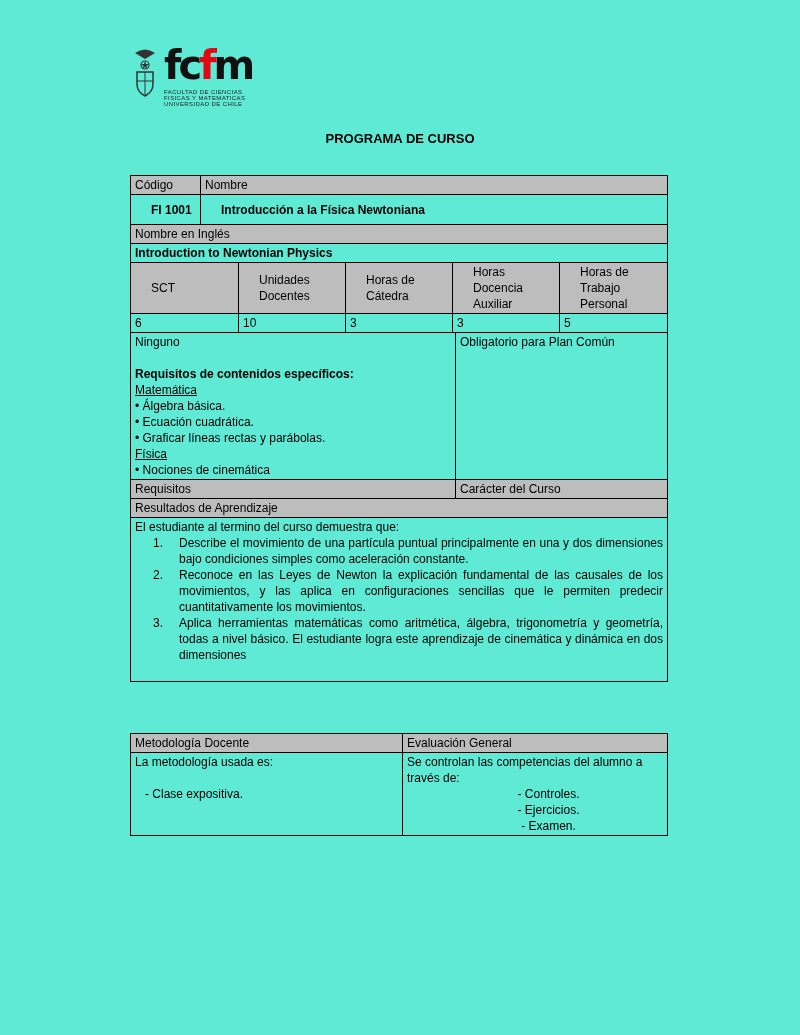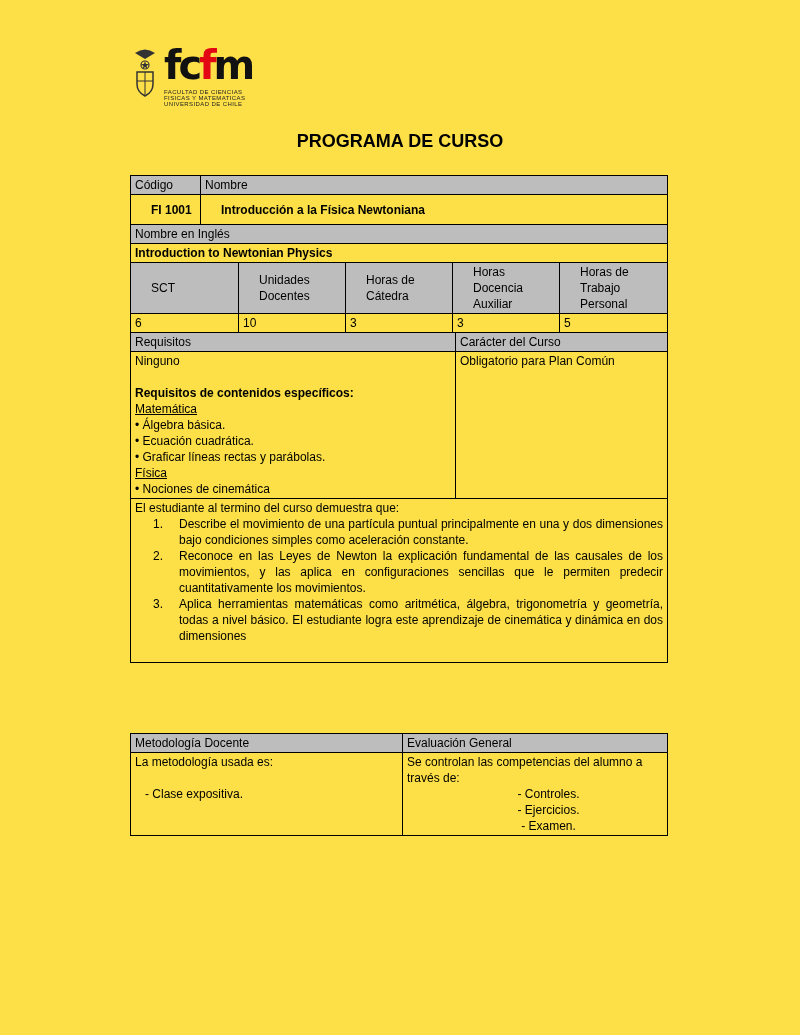--- a/index.html
+++ b/index.html
@@ -3,38 +3,38 @@
 <meta charset="utf-8">
 <style>
   * { margin: 0; padding: 0; box-sizing: border-box; }
   html, body { background: #ffffff; }
   body {
     width: 800px; height: 1035px;
     font-family: "Liberation Sans", sans-serif;
     color: #000;
     position: relative;
   }
-  .page { position: relative; width: 800px; height: 1035px; overflow: hidden; background: #fde047; }
+  .page { position: relative; width: 800px; height: 1035px; overflow: hidden; background: #5eead4; }
 
   
   .logo-block { position: absolute; left: 133px; top: 44px; display: flex; align-items: flex-start; gap: 7px; }
   .crest { width: 24px; height: 52px; margin-top: 2px; }
   .logo-right { display: flex; flex-direction: column; }
   .logo-text {
     font-family: "DejaVu Sans", sans-serif;
     font-weight: bold; font-size: 40px; line-height: 42px;
     letter-spacing: -3px; color: #111;
   }
   .logo-text .red { color: #e30613; }
   .logo-sub { margin-top: 3px; font-size: 6px; line-height: 6px; letter-spacing: 0.4px; color: #222; }
 
   
   .doc-title {
     position: absolute; top: 131px; left: 0; width: 800px;
-    text-align: center; font-size: 18px; font-weight: bold;
+    text-align: center; font-size: 13px; font-weight: bold;
   }
 
   
   .tbl-wrap1 { position: absolute; left: 130px; top: 163px; width: 537px; margin-top: 12px; }
   .tbl-wrap2 { position: absolute; left: 130px; top: 733px; width: 537px; }
   table { border-collapse: collapse; table-layout: fixed; width: 537px; font-size: 12px; }
   td {
     border: 1px solid #000;
     padding: 1px 4px;
     vertical-align: top;
@@ -125,38 +125,41 @@
 Personal</td>
         </tr>
         <tr>
           <td class="center" colspan="2">6</td>
           <td class="center">10</td>
           <td class="center">3</td>
           <td class="center" colspan="2">3</td>
           <td class="center">5</td>
         </tr>
         <tr>
-          <td class="hdr center" colspan="5">Requisitos</td>
-          <td class="hdr center" colspan="2">Carácter del Curso</td>
-        </tr>
-        <tr>
           <td colspan="5">
             <div>Ninguno</div>
             <div class="spacer-line"></div>
             <div class="bold">Requisitos de contenidos específicos:</div>
             <div class="underline">Matemática</div>
             <div>• Álgebra básica.</div>
             <div>• Ecuación cuadrática.</div>
             <div>• Graficar líneas rectas y parábolas.</div>
             <div class="underline">Física</div>
             <div>• Nociones de cinemática</div>
           </td>
           <td colspan="2">
             <div>Obligatorio para Plan Común</div>
           </td>
+        </tr>
+        <tr>
+          <td class="hdr center" colspan="5">Requisitos</td>
+          <td class="hdr center" colspan="2">Carácter del Curso</td>
+        </tr>
+        <tr>
+          <td class="hdr center" colspan="7">Resultados de Aprendizaje</td>
         </tr>
         <tr>
           <td class="h180" colspan="7">
             <div>El estudiante al termino del curso demuestra que:</div>
             <div class="list-item">
               <span class="list-num">1.</span>
               <span class="list-text">Describe el movimiento de una partícula puntual principalmente en una y dos dimensiones bajo condiciones simples como aceleración constante.</span>
             </div>
             <div class="list-item">
               <span class="list-num">2.</span>

